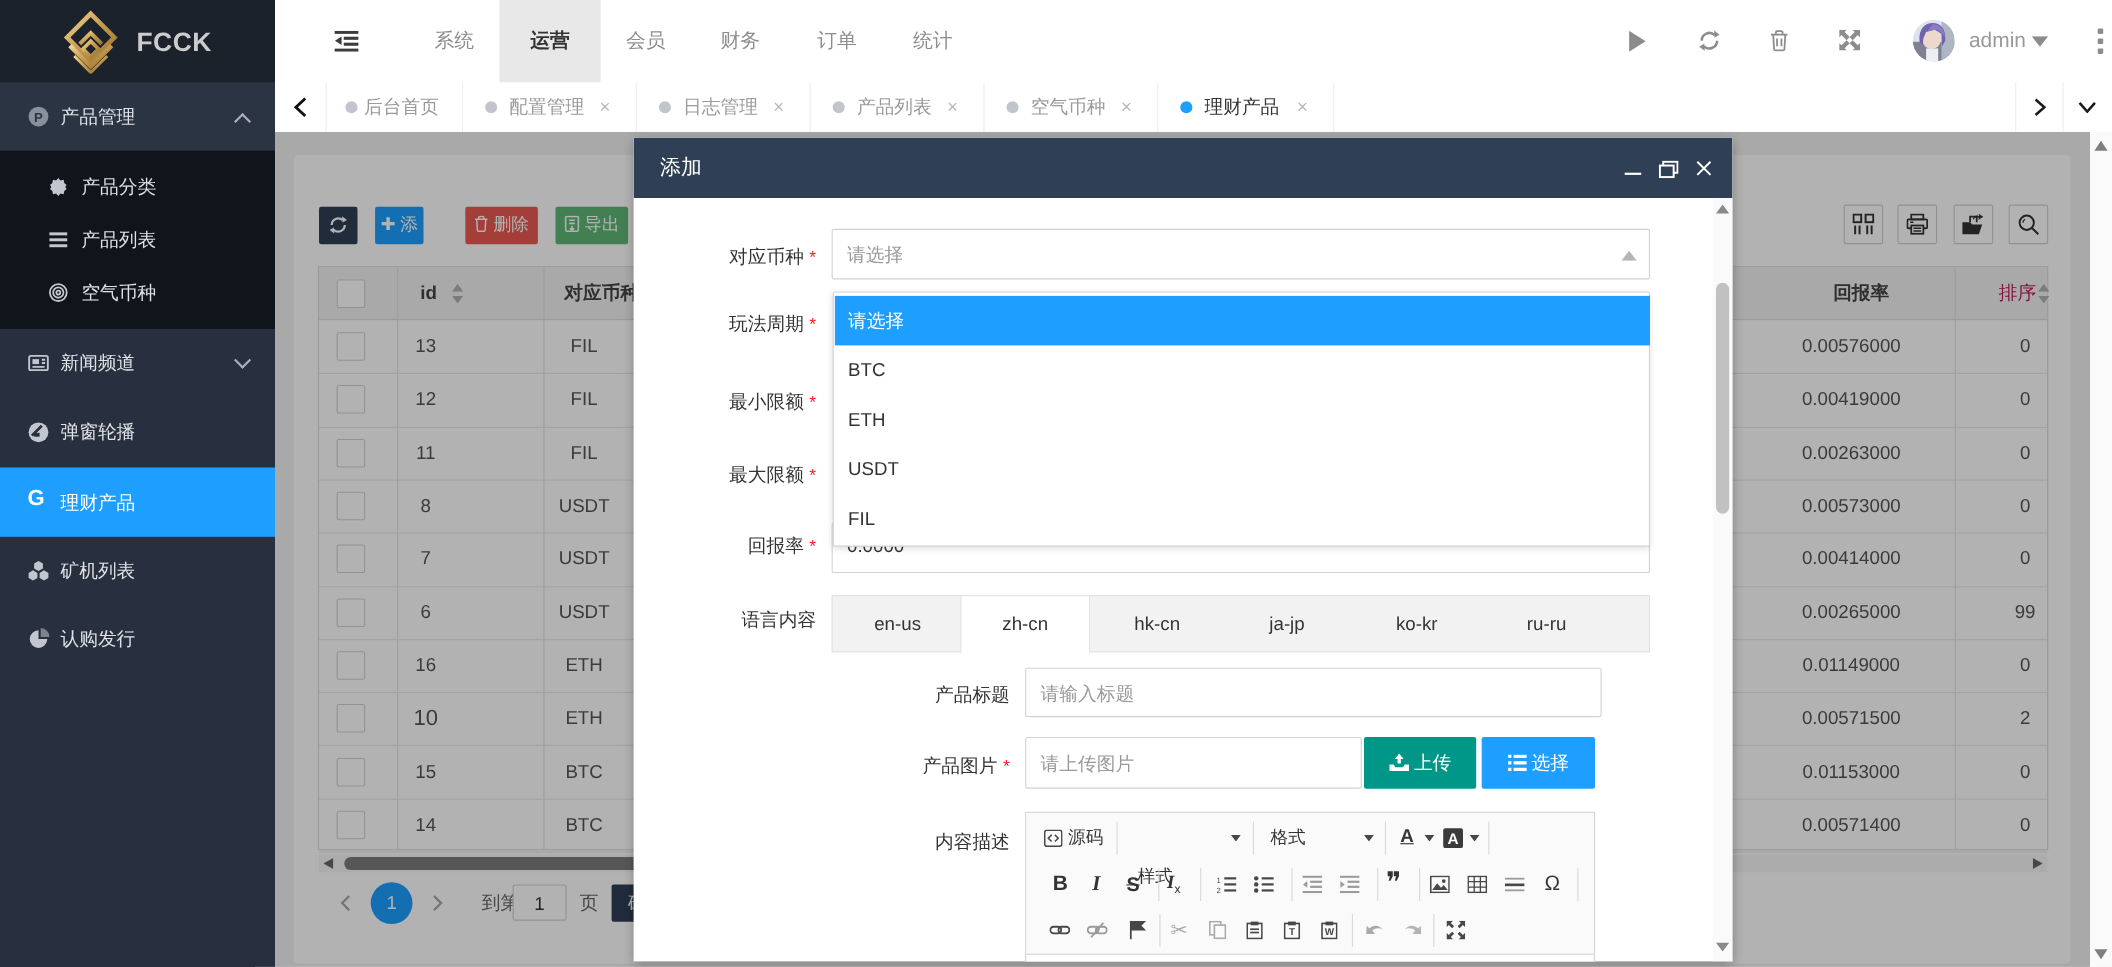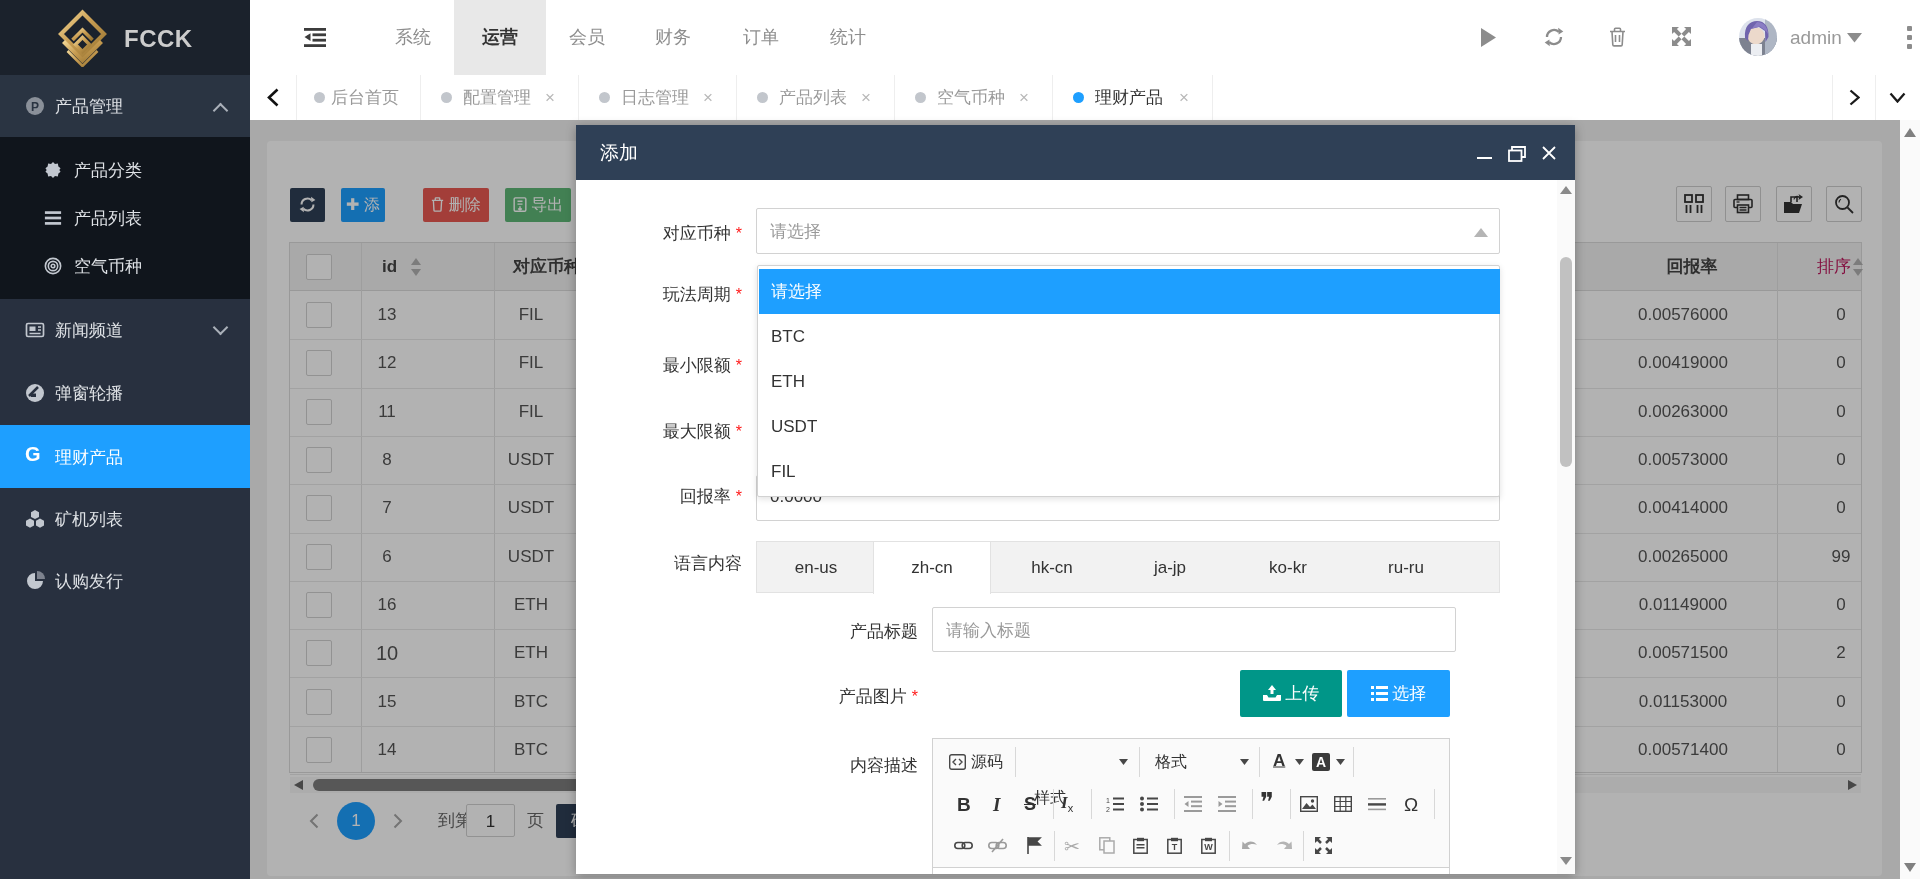--- a/index.html
+++ b/index.html
@@ -456,20 +456,23 @@
       <div class="ltab" style="left:472px;">ko-kr</div>
       <div class="ltab" style="left:590px;">ru-ru</div>
     </div>
     <div style="position:absolute;left:297px;top:416px;width:118px;height:53px;background:#fff;border-top:1px solid #e2e2e2;border-left:1px solid #e2e2e2;border-right:1px solid #e2e2e2;text-align:center;line-height:52px;font-size:17px;color:#333;">zh-cn</div>
 
     <div class="flabel" style="right:657px;top:495px;">产品标题</div>
     <div class="finput" style="left:356px;top:482px;width:524px;height:45px;">
         <span class="ph" style="position:absolute;left:13px;top:11px;">请输入标题</span>
       </div>
     <div class="flabel" style="right:657px;top:560px;">产品图片<span class="star">*</span></div>
+    <div class="finput" style="left:356px;top:545px;width:306px;height:47px;">
+        <span class="ph" style="position:absolute;left:13px;top:12px;">请上传图片</span>
+      </div>
     <div style="position:absolute;left:664px;top:545px;width:102px;height:47px;background:#009688;border-radius:2px;color:#fff;text-align:center;line-height:47px;font-size:17px;">
       <svg width="18" height="16" viewBox="0 0 18 16" fill="#fff" style="vertical-align:-2px;">
           <path d="M9 0 L13 5 H10.5 V9 H7.5 V5 H5 Z"></path>
           <path d="M0 10 H4 L5.5 12.5 H12.5 L14 10 H18 V15 a1 1 0 0 1 -1 1 H1 a1 1 0 0 1 -1 -1 Z"></path>
         </svg> 上传</div>
     <div style="position:absolute;left:771px;top:545px;width:103px;height:47px;background:#1e9fff;border-radius:2px;color:#fff;text-align:center;line-height:47px;font-size:17px;">
       <svg width="17" height="15" viewBox="0 0 17 15" fill="#fff" style="vertical-align:-2px;">
           <rect x="0" y="0" width="3" height="3"></rect>
           <rect x="5" y="0" width="12" height="3"></rect>
           <rect x="0" y="6" width="3" height="3"></rect>

